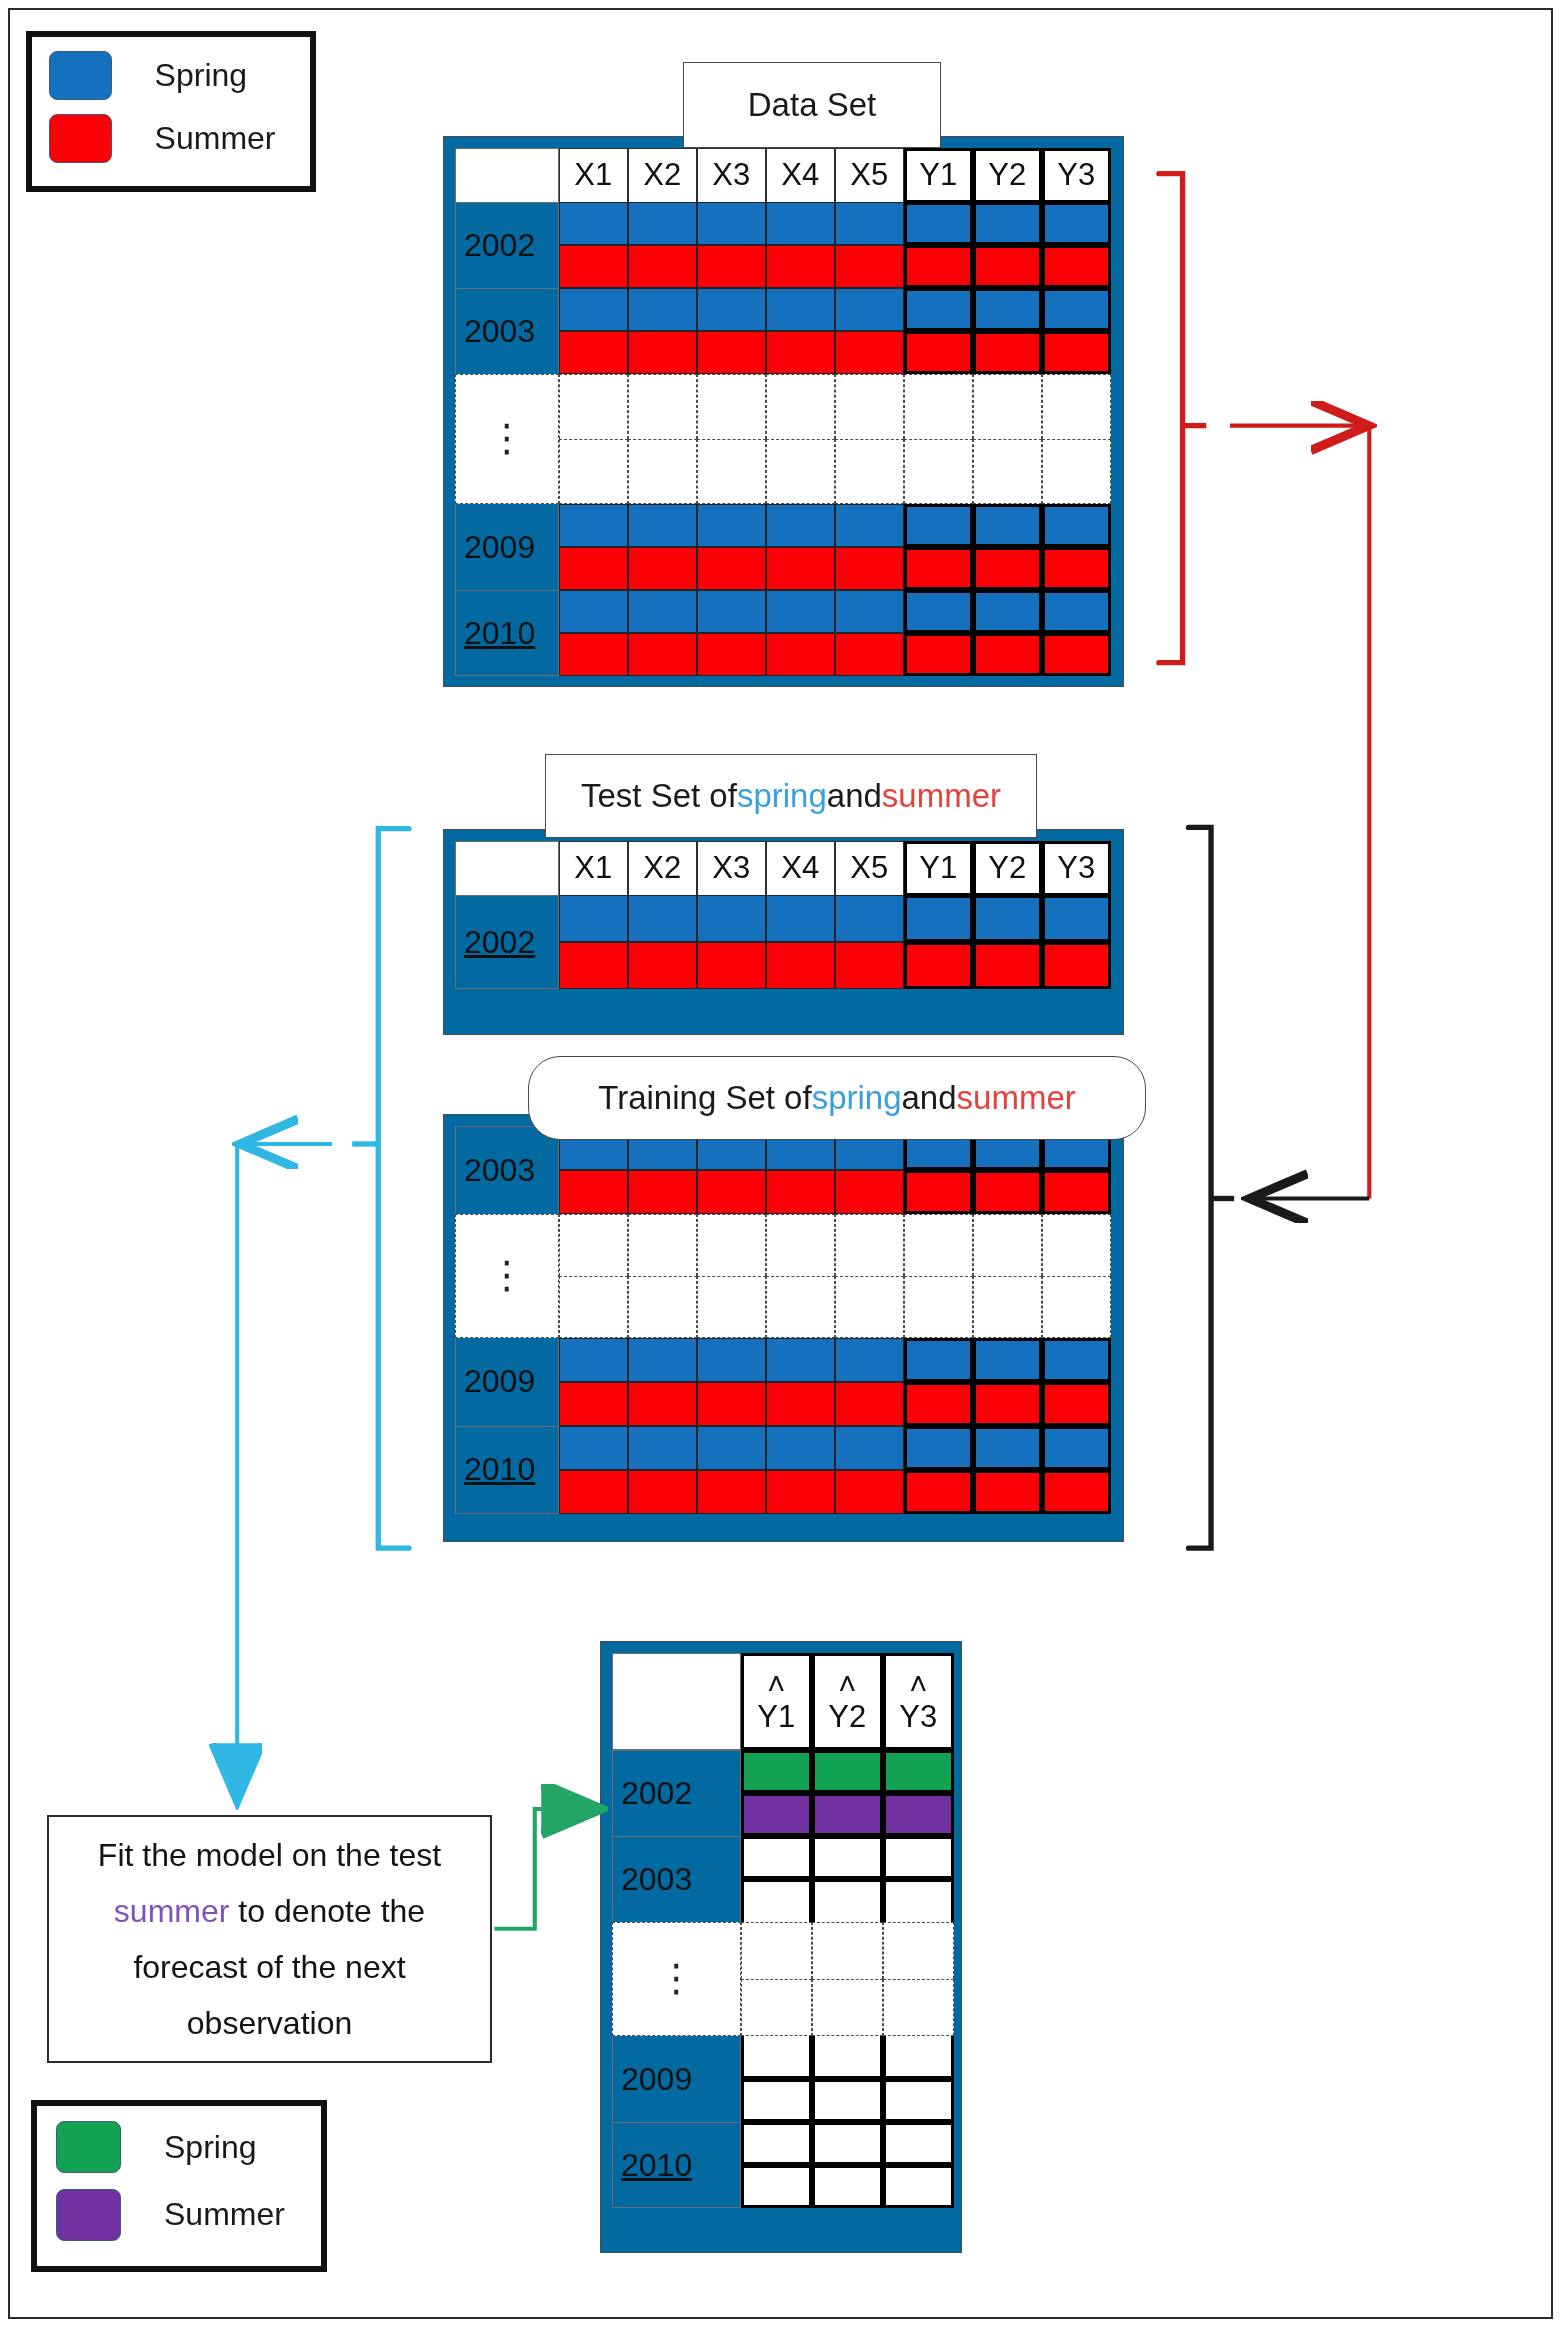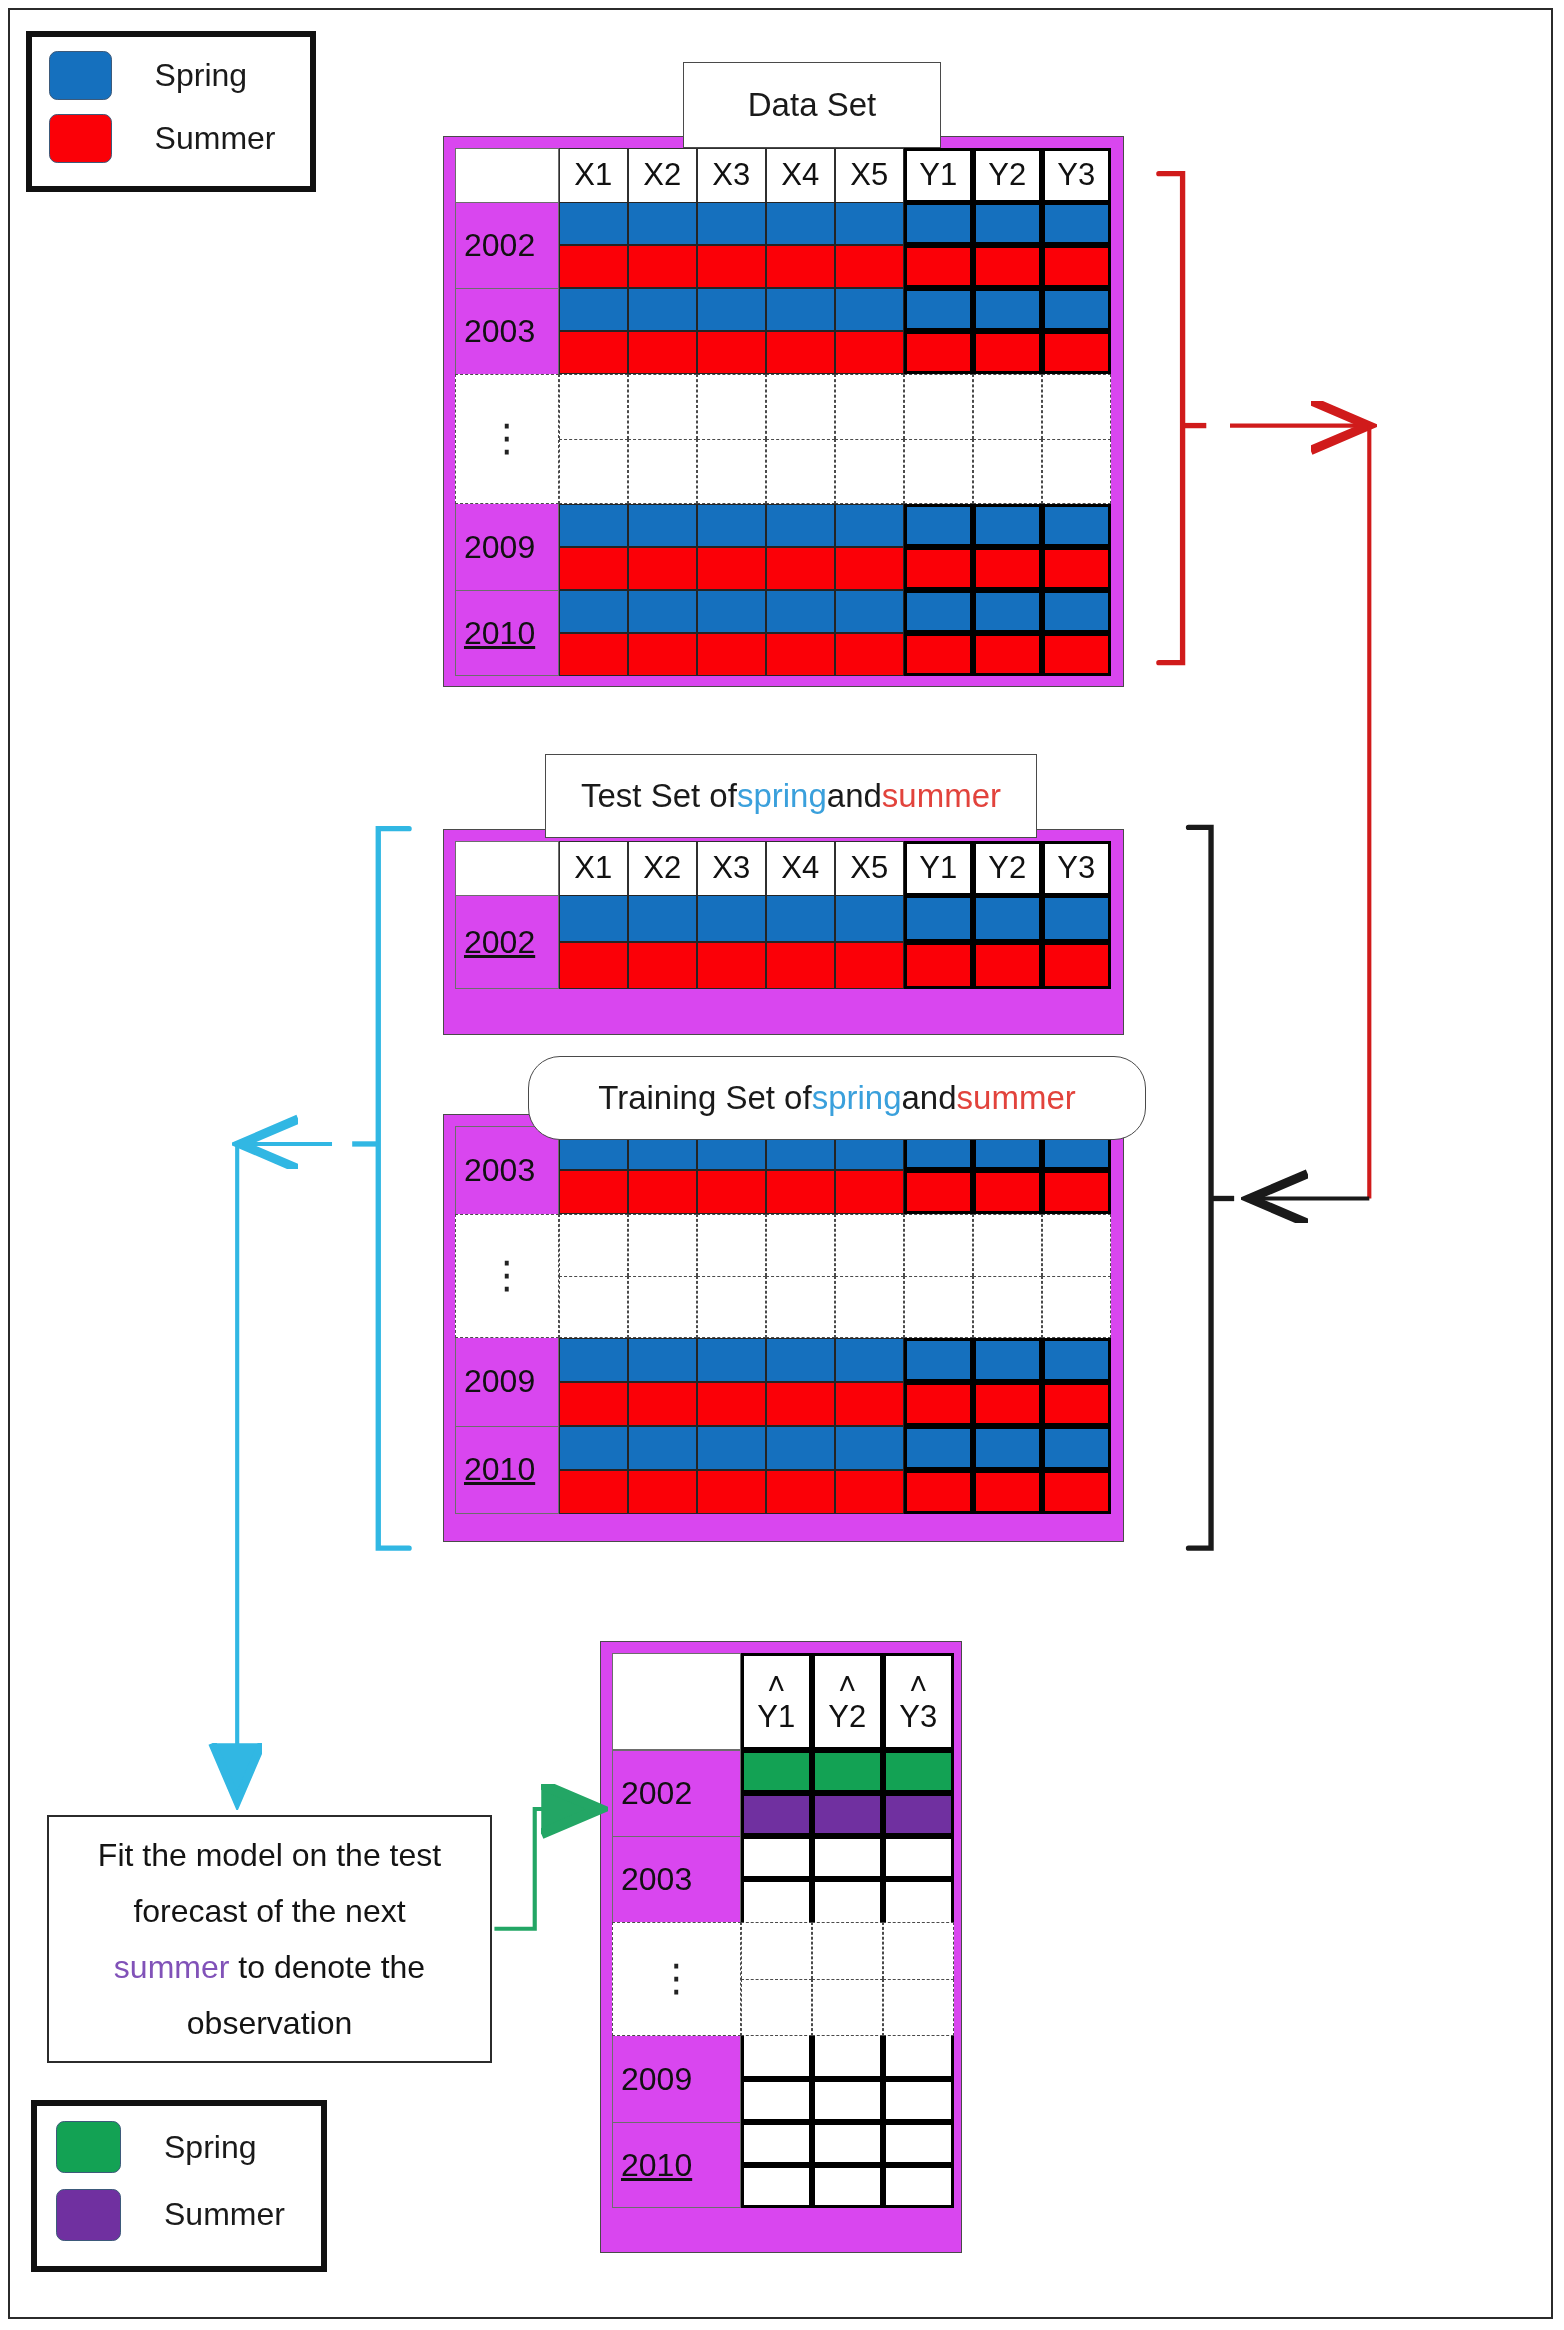--- a/index.html
+++ b/index.html
@@ -14,21 +14,21 @@
   .legend-label{font-size:32px;color:#1a1a1a;}
 
   
   .caption-box{position:absolute;border:1.8px solid #4a4a4a;background:#fff;
                display:flex;align-items:center;justify-content:center;
                font-size:33px;color:#1a1a1a;box-sizing:border-box;z-index:6;}
   .cap-spring{color:#3aa0dc;}
   .cap-summer{color:#e2433c;}
 
   
-  .tbl-outer{position:absolute;border:1.8px solid #4a4a4a;background:#d946ef;box-sizing:border-box;z-index:4;}
+  .tbl-outer{position:absolute;border:1.8px solid #4a4a4a;background:#0369a1;box-sizing:border-box;z-index:4;}
   .grid{position:absolute;display:grid;}
   .cell{box-sizing:border-box;position:relative;}
   .hdr{border:1.8px solid #2f2f2f;background:#fff;display:flex;align-items:center;
        justify-content:center;font-size:31px;color:#111;}
   .hdr.y{border:3px solid #000;}
   .yearlbl{display:flex;align-items:center;justify-content:flex-start;
            padding-left:8.3px;font-size:32px;color:#111;
            border-left:1.8px solid #6d6d6d;border-right:1.8px solid #6d6d6d;}
   .yearlbl.topline{border-top:1.8px solid #6d6d6d;}
   .yearlbl.botline{border-bottom:1.8px solid #6d6d6d;text-decoration:underline;}
@@ -374,24 +374,24 @@
       <div class="cell empt"></div>
         <div class="cell empt"></div>
         <div class="cell empt"></div>
     </div>
   </div>
 
   <div class="textbox" style="left:47px;top:1815px;width:445px;height:248px;">
     <div>
       <span>Fit the model on the test</span>
     </div>
-    <div>forecast of the next</div>
     <div>
       <span class="tb-summer">summer</span><span> to denote the</span>
     </div>
+    <div>forecast of the next</div>
     <div>observation</div>
   </div>
 
   <div class="legend" style="left:31px;top:2100px;width:296px;height:172px;">
     <div class="legend-row" style="padding:15.4px 0 0 19px;">
       <span class="swatch" style="width:65px;height:52px;background:#13a254;"></span>
       <span class="legend-label" style="margin-left:43px;">Spring</span>
     </div>
     <div class="legend-row" style="padding:15.4px 0 0 19px;">
       <span class="swatch" style="width:65px;height:52px;background:#7030a0;"></span>

